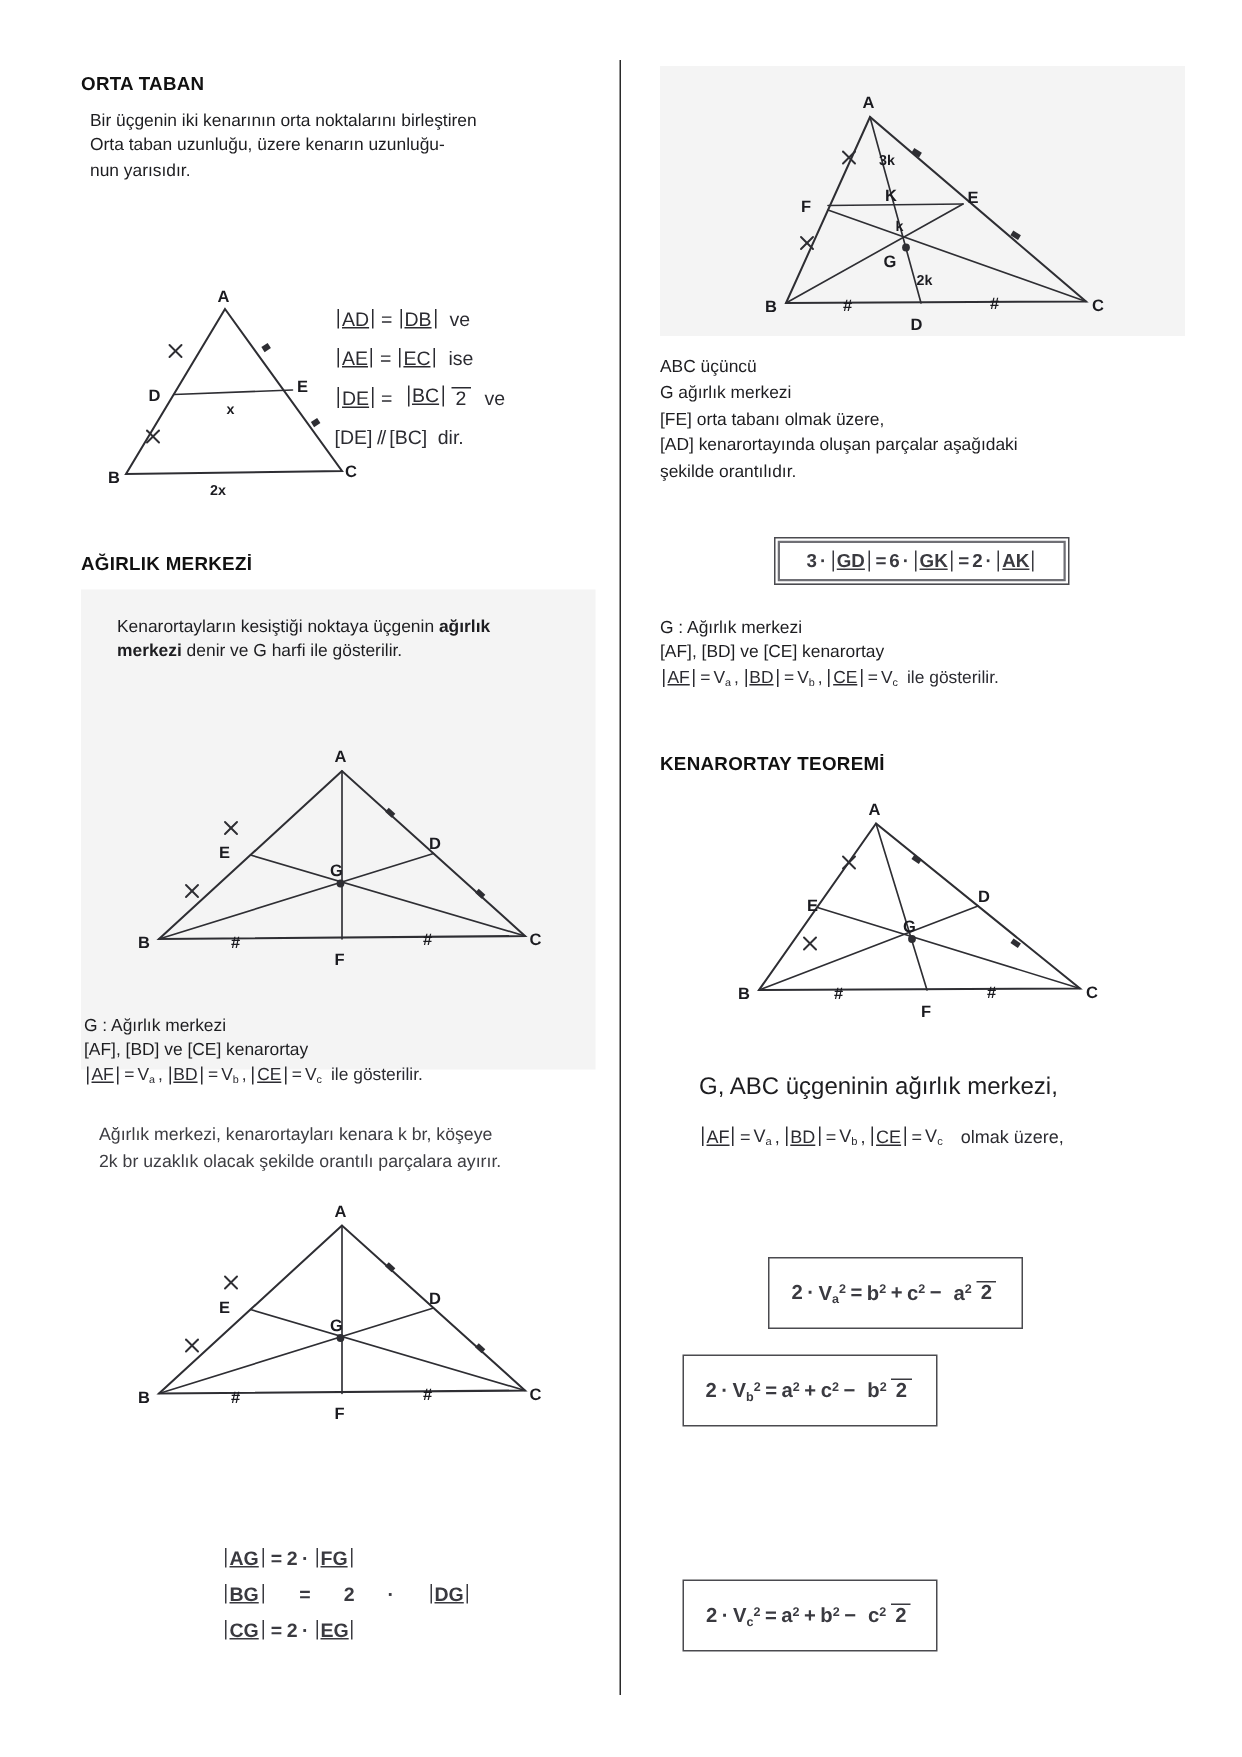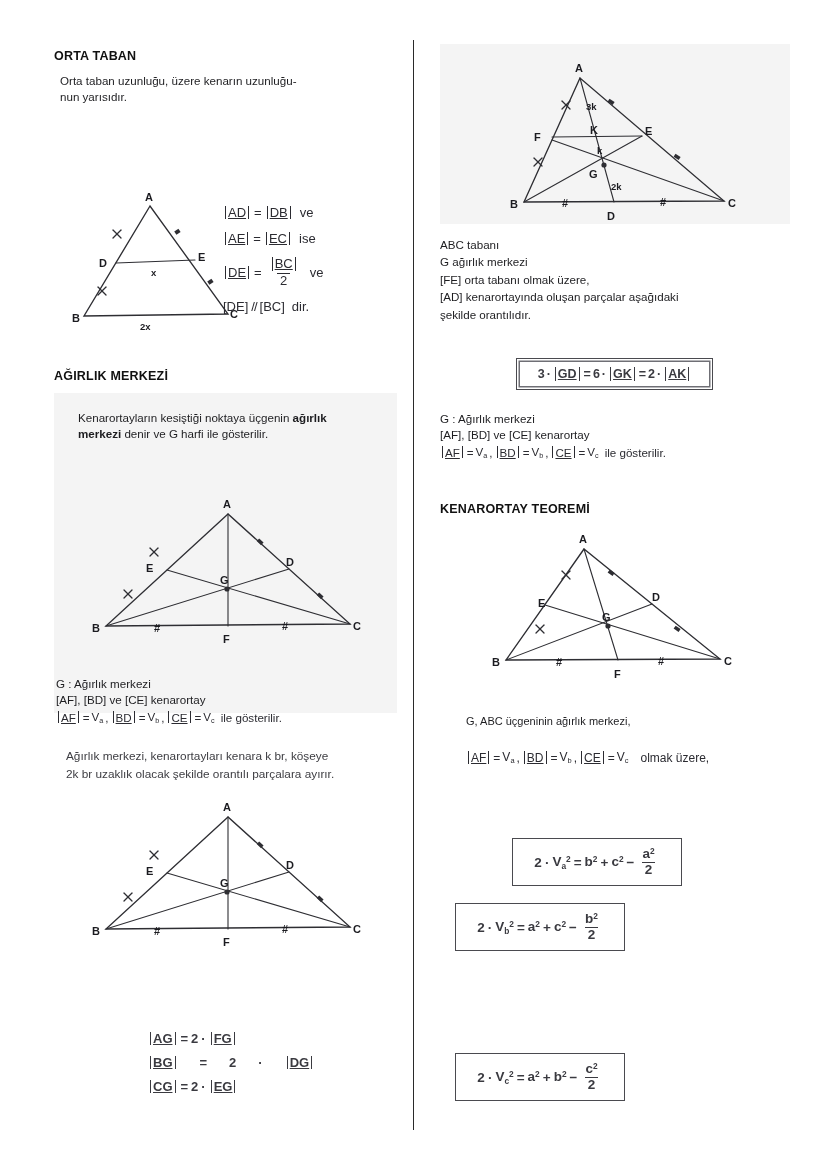--- a/index.html
+++ b/index.html
@@ -42,21 +42,21 @@
     font-size:13px;color:#3a3a40;font-weight:bold;
     display:flex;align-items:center;gap:3px;white-space:nowrap;
   }
   .math.lite{font-weight:normal;color:#2b2b31;}
   .abs{display:inline-flex;align-items:center;text-decoration:underline;}
   .abs::before,.abs::after{
     content:"";display:inline-block;width:1px;height:1.05em;background:currentColor;
     margin:0 2px;
   }
   .frac{
-    display:inline-flex;flex-direction:column;align-items:center;
+    display:inline-flex;flex-direction:row;align-items:center;
     vertical-align:middle;line-height:1.05;margin:0 2px;
   }
   .frac .num{padding:0 3px;}
   .frac .den{padding:0 3px;border-top:1.4px solid currentColor;}
   sub{font-size:.62em;vertical-align:-.28em;}
   sup{font-size:.62em;vertical-align:.52em;}
 
   .fbox{
     border:1.6px solid #4a4a4f;
     display:flex;align-items:center;justify-content:center;
@@ -76,20 +76,21 @@
 </head>
 <body>
 
 <div class="page">
 
   <div class="divider"></div>
 
   <div class="blk h-sec" style="left:54px;top:49px;">ORTA TABAN</div>
 
   <div class="blk body-txt" style="left:60px;top:73px;width:335px;">
+    <div>Bir üçgenin iki kenarının orta noktalarını birleştiren</div>
     <div>Orta taban uzunluğu, üzere kenarın uzunluğu-</div>
     <div>nun yarısıdır.</div>
   </div>
 
   <div class="blk" style="left:58px;top:188px;">
     <svg width="185" height="150" viewBox="0 0 185 150">
       <path class="stroke" d="M92 18 L26 128 L170 126 Z"></path>
       <line class="stroke thin" x1="58" y1="75" x2="137" y2="72"></line>
       <line class="tick" x1="55" y1="42" x2="63" y2="50"></line>
       <line class="tick" x1="55" y1="50" x2="63" y2="42"></line>
@@ -270,21 +271,21 @@
       <text class="lbl" x="58" y="160">B</text>
       <text class="lbl" x="155" y="172">D</text>
       <text class="lbl" x="276" y="159">C</text>
       <text class="lbl sm" x="134" y="62">3k</text>
       <text class="lbl sm" x="145" y="106">k</text>
       <text class="lbl sm" x="159" y="142">2k</text>
     </svg>
   </div>
 
   <div class="blk body-txt" style="left:440px;top:236px;width:345px;line-height:1.5;">
-    <div>ABC tabanı</div>
+    <div>ABC üçüncü</div>
     <div>G ağırlık merkezi</div>
     <div>[FE] orta tabanı olmak üzere,</div>
     <div>[AD] kenarortayında oluşan parçalar aşağıdaki</div>
     <div>şekilde orantılıdır.</div>
   </div>
 
   <div class="blk fbox dbl" style="left:516px;top:358px;width:195px;height:30px;">
     <div class="math" style="font-size:12.5px;gap:2px;">
       <span>3</span>
         <span>·</span>
@@ -339,21 +340,21 @@
       <text class="lbl" x="113" y="16">A</text>
       <text class="lbl" x="72" y="80">E</text>
       <text class="lbl" x="186" y="74">D</text>
       <text class="lbl" x="136" y="94">G</text>
       <text class="lbl" x="26" y="139">B</text>
       <text class="lbl" x="148" y="151">F</text>
       <text class="lbl" x="258" y="138">C</text>
     </svg>
   </div>
 
-  <div class="blk body-txt" style="left:466px;top:714px;font-size:11px;">G, ABC üçgeninin ağırlık merkezi,</div>
+  <div class="blk body-txt" style="left:466px;top:714px;font-size:16px;">G, ABC üçgeninin ağırlık merkezi,</div>
 
   <div class="blk math lite" style="left:466px;top:750px;font-size:12px;gap:2px;">
     <span class="abs">AF</span>
       <span>=</span>
       <span>V<sub>a</sub></span>
       <span>,</span>
     <span class="abs">BD</span>
       <span>=</span>
       <span>V<sub>b</sub></span>
       <span>,</span>

